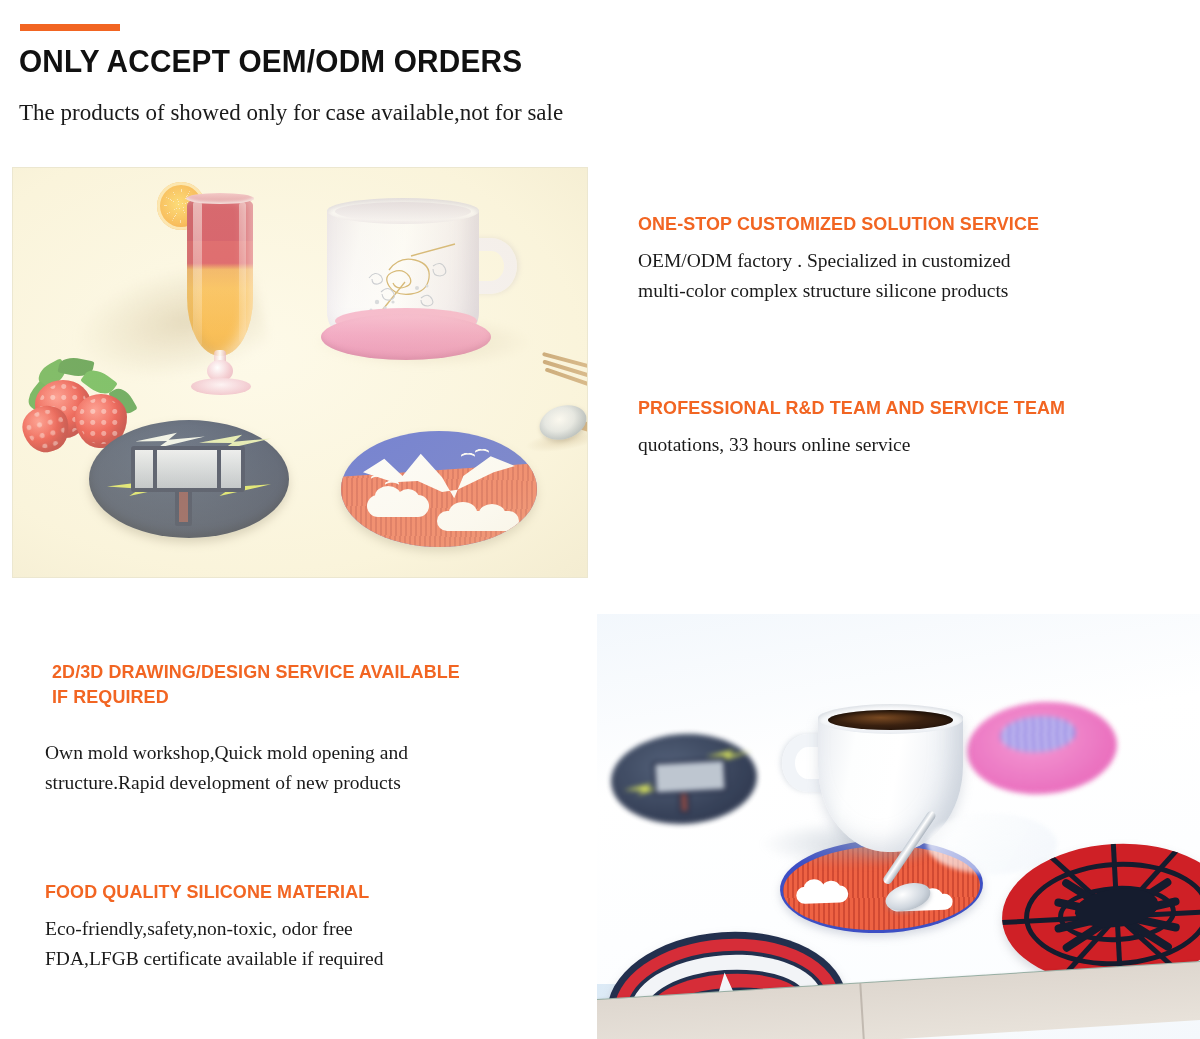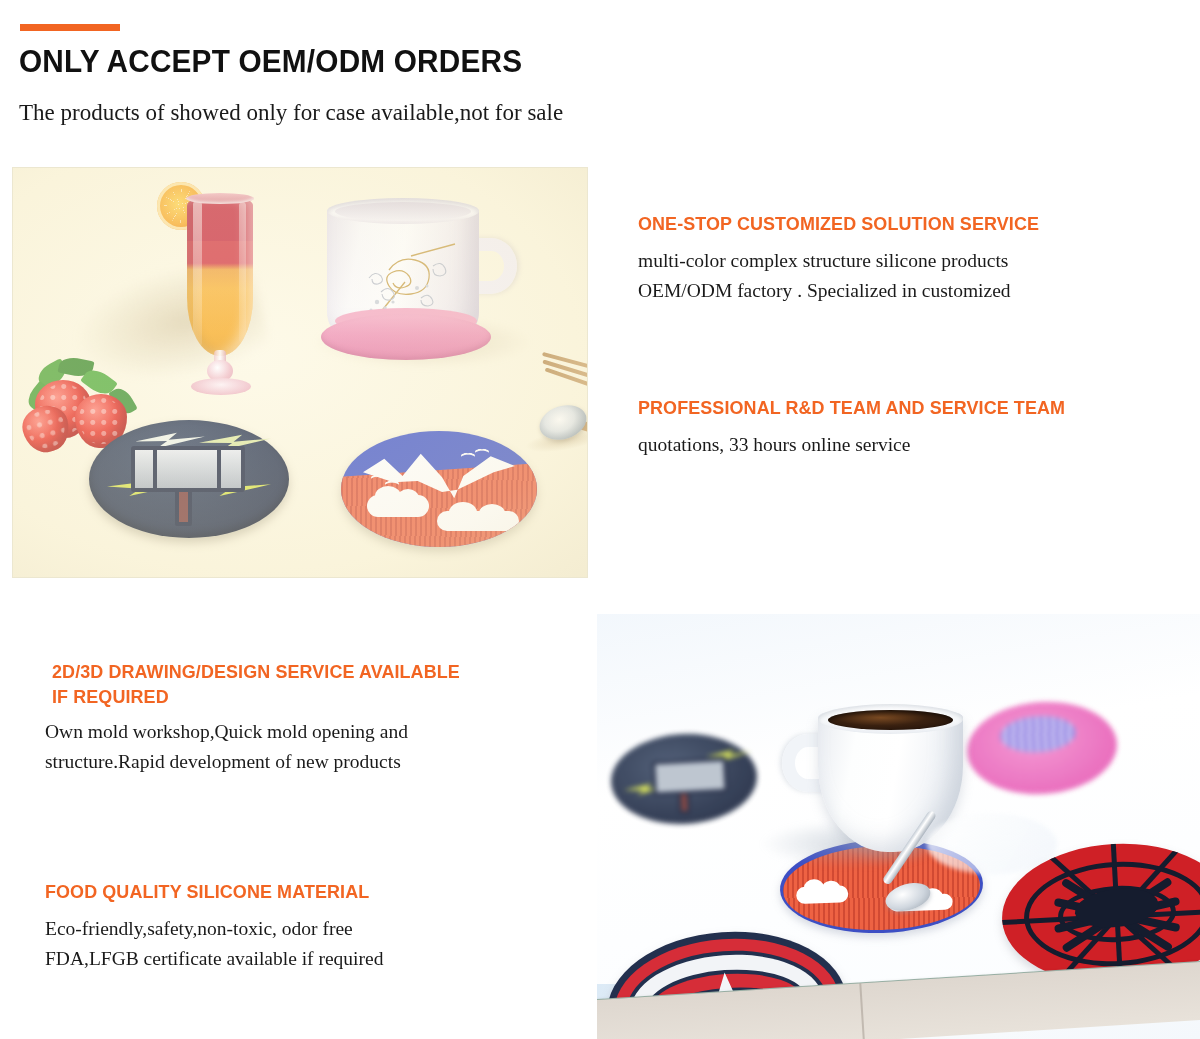--- a/index.html
+++ b/index.html
@@ -39,21 +39,21 @@
     transform: scaleX(.97); transform-origin: left top;
   }
   .feature-body {
     font-family: "Liberation Serif", serif;
     font-size: 19.5px; color: #1a1a1a; line-height: 1.52;
     margin-top: 9px;
   }
   #feat-1 { left: 638px; top: 212px; width: 500px; }
   #feat-2 { left: 638px; top: 396px; width: 530px; }
   #feat-3 { left: 52px;  top: 660px; width: 530px; }
-  #feat-3 .feature-body { margin-left: -7px; margin-top: 7px; }
+  #feat-3 .feature-body { margin-left: -7px; margin-top: 28px; }
   #feat-4 { left: 45px;  top: 880px; width: 530px; }
 
   
   .photo { position: absolute; overflow: hidden; }
   #photo-top {
     left: 12px; top: 167px; width: 576px; height: 411px;
     background: #FDF8E1;
     border: 1px solid #ece7d0;
   }
   #photo-bottom {
@@ -591,22 +591,22 @@
         </div>
       </div>
 
       <div class="vignette"></div>
     </div>
   </div>
 
   <div class="feature" id="feat-1">
     <div class="feature-title">ONE-STOP CUSTOMIZED SOLUTION SERVICE</div>
     <div class="feature-body">
+      <div>OEM/ODM factory . Specialized in customized</div>
       <div>multi-color complex structure silicone products</div>
-      <div>OEM/ODM factory . Specialized in customized</div>
     </div>
   </div>
 
   <div class="feature" id="feat-2">
     <div class="feature-title">PROFESSIONAL R&amp;D TEAM AND SERVICE TEAM</div>
     <div class="feature-body">
       <div>quotations, 33 hours online service</div>
     </div>
   </div>
 

